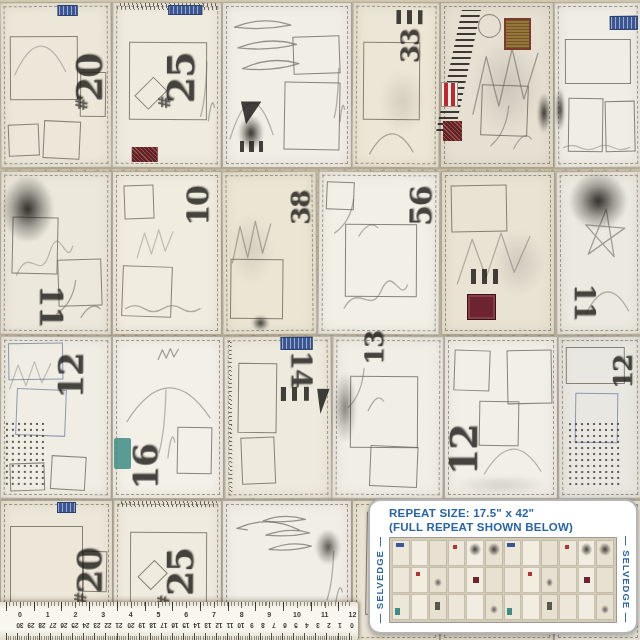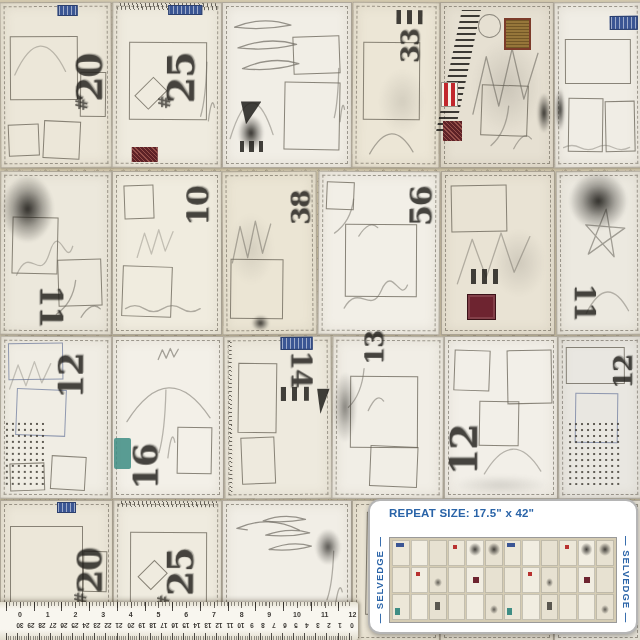--- a/index.html
+++ b/index.html
@@ -390,20 +390,21 @@
         <div class="r-num r-num-cm" style="left: 307.3px;">4</div>
         <div class="r-num r-num-cm" style="left: 318.35px;">3</div>
         <div class="r-num r-num-cm" style="left: 329.4px;">2</div>
         <div class="r-num r-num-cm" style="left: 340.45px;">1</div>
         <div class="r-num r-num-cm" style="left: 351.5px;">0</div>
       </div>
   </div>
 
   <div class="box">
     <div class="box-line box-line1">REPEAT SIZE: 17.5" x 42"</div>
+    <div class="box-line box-line2">(FULL REPEAT SHOWN BELOW)</div>
     <div class="selv selv-left">
       <span>— SELVEDGE —</span>
     </div>
     <div class="preview">
         <div class="pv-cell" style="background: rgb(236, 231, 216);">
           <div class="pv-blue"></div>
         </div>
         <div class="pv-cell" style="background: rgb(241, 237, 225);"></div>
         <div class="pv-cell" style="background: rgb(231, 225, 209);"></div>
         <div class="pv-cell" style="background: rgb(236, 231, 216);">

